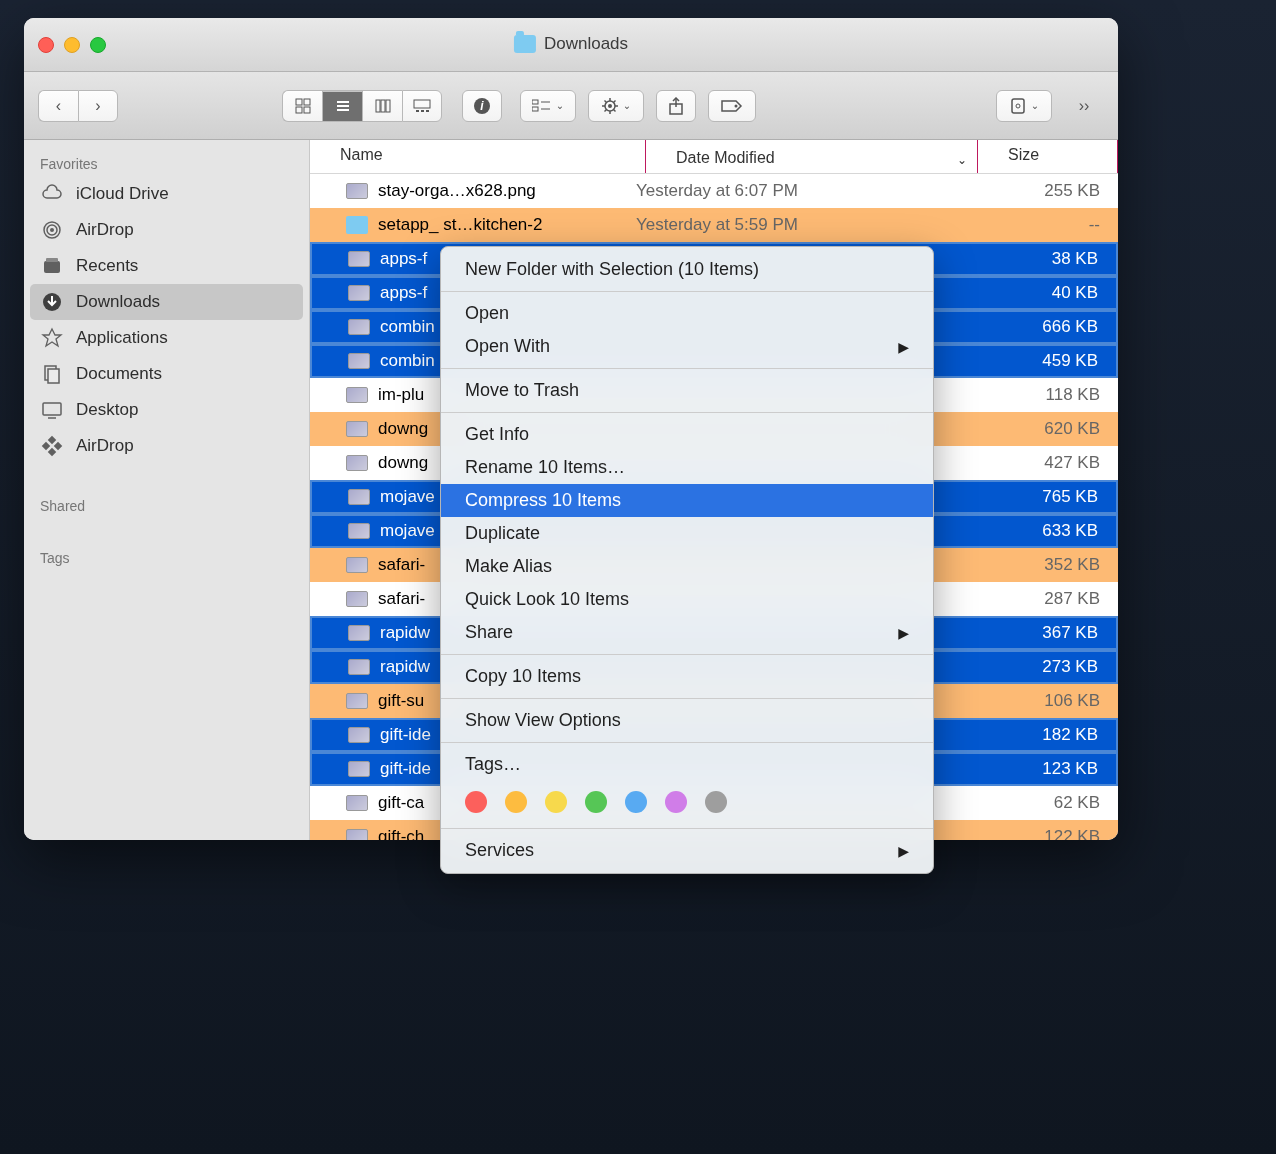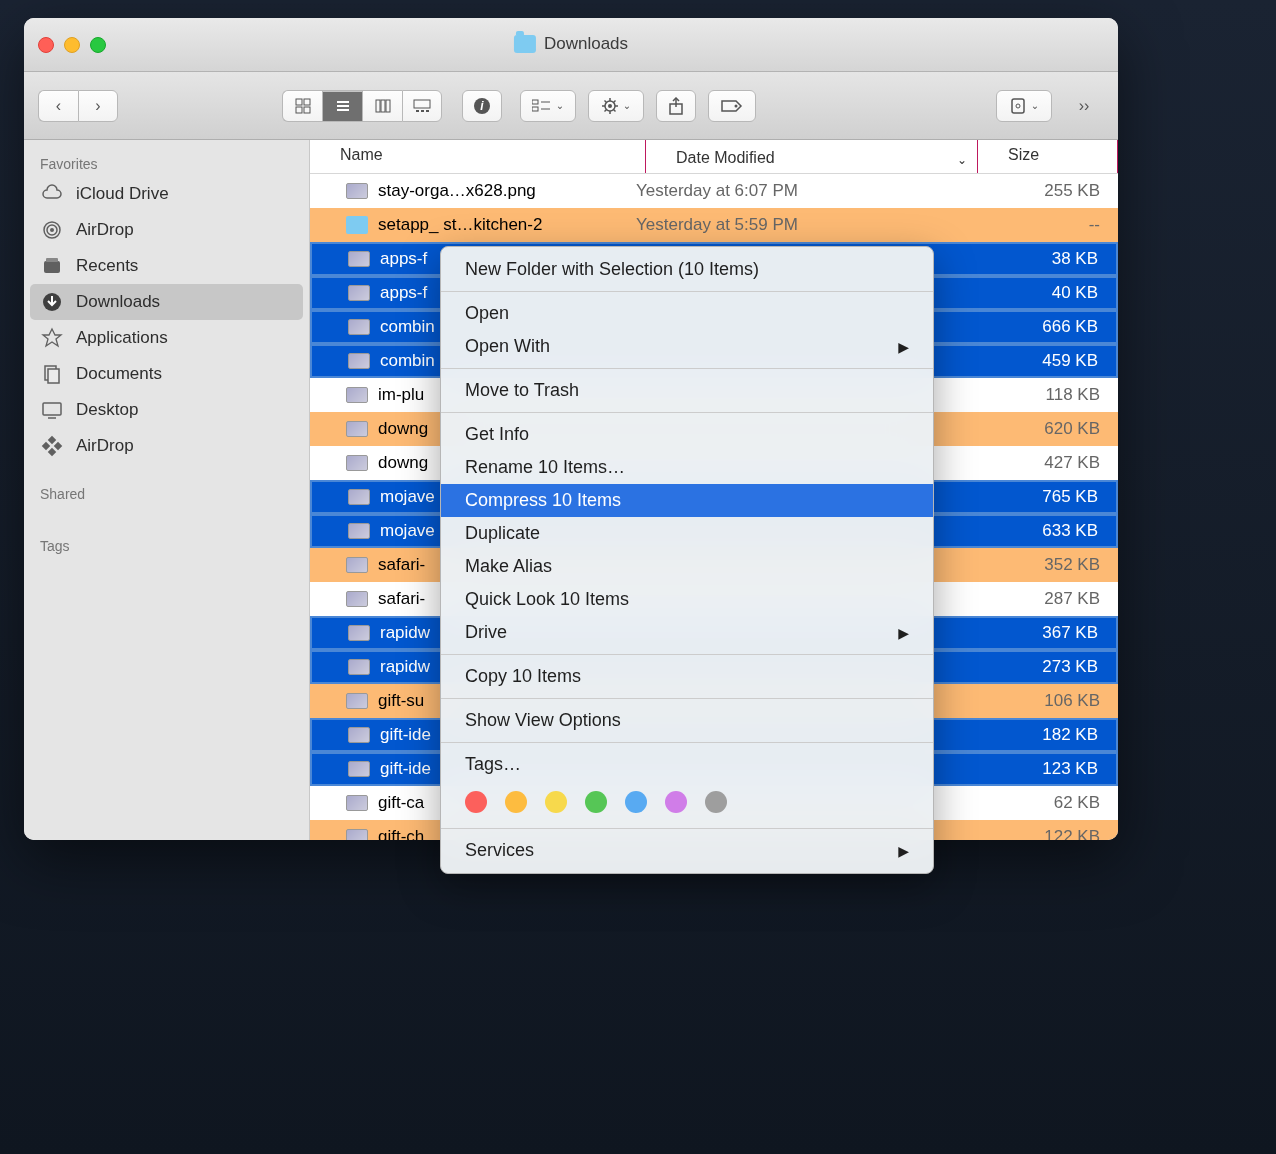--- a/index.html
+++ b/index.html
@@ -292,21 +292,21 @@
                   <rect x="8" y="2" width="6" height="6" transform="rotate(45 11 5)"></rect>
                   <rect x="8" y="14" width="6" height="6" transform="rotate(45 11 17)"></rect>
                   <rect x="2" y="8" width="6" height="6" transform="rotate(45 5 11)"></rect>
                   <rect x="14" y="8" width="6" height="6" transform="rotate(45 17 11)"></rect>
                 </g>
               </svg>
             </span>
             <span>AirDrop</span>
           </div>
         </div>
-      <div class="sb-head" style="margin-top:14px;">Shared</div>
+      <div class="sb-head" style="margin-top:26px;">Shared</div>
       <div class="sb-head" style="margin-top:24px;">Tags</div>
     </div>
 
     <div class="filelist">
       <div class="cols">
         <div class="col-name">Name</div>
         <div class="col-date">
           <span>Date Modified</span>
           <span style="font-size:12px;">⌄</span>
         </div>
@@ -508,21 +508,21 @@
       <div class="cm-item">
         <span>Duplicate</span>
       </div>
       <div class="cm-item">
         <span>Make Alias</span>
       </div>
       <div class="cm-item">
         <span>Quick Look 10 Items</span>
       </div>
       <div class="cm-item">
-        <span>Drive</span>
+        <span>Share</span>
         <span class="cm-arrow">▶</span>
       </div>
       <div class="cm-sep"></div>
       <div class="cm-item">
         <span>Copy 10 Items</span>
       </div>
       <div class="cm-sep"></div>
       <div class="cm-item">
         <span>Show View Options</span>
       </div>

